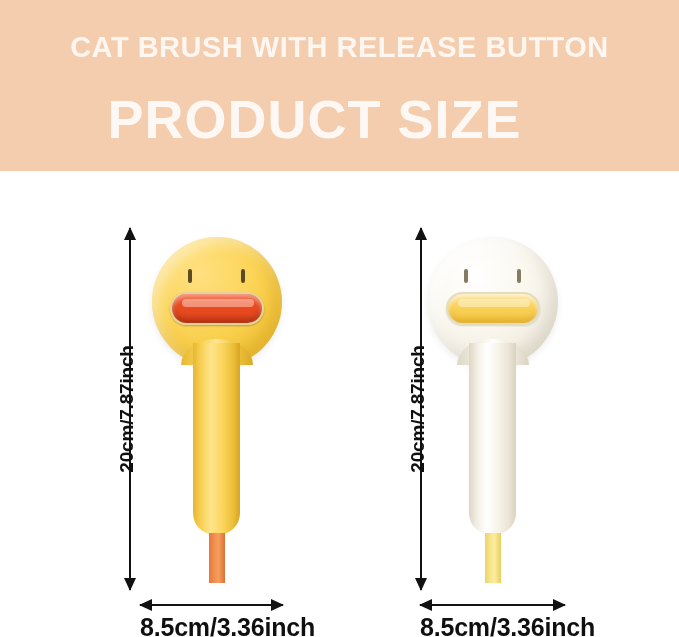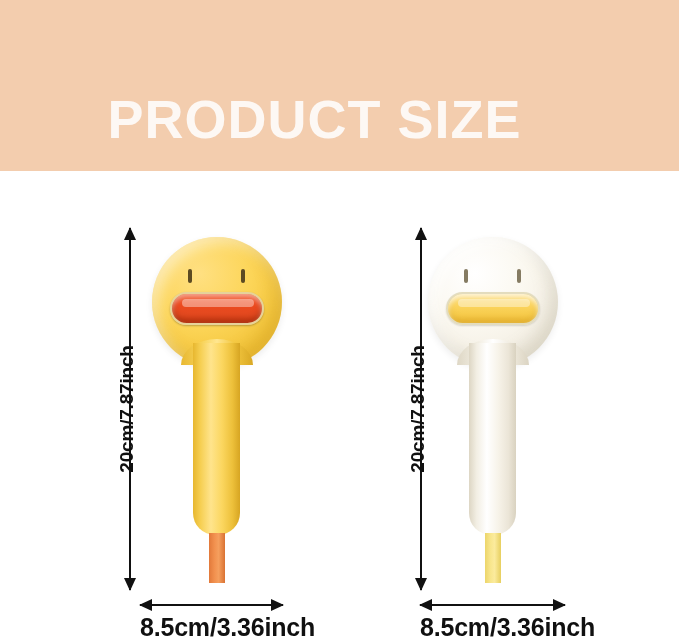--- a/index.html
+++ b/index.html
@@ -246,20 +246,21 @@
   
   #product-left  .v-dim { left: 34px; top: 57px;  height: 362px; }
   #product-right .v-dim { left: 40px; top: 57px;  height: 362px; }
   #product-left  .h-dim { left: 50px; top: 428px; width: 143px; }
   #product-right .h-dim { left: 45px; top: 428px; width: 145px; }
 </style>
 </head>
 <body>
 
 <div id="header-banner">
+  <div id="header-title-line1">CAT BRUSH WITH RELEASE BUTTON</div>
   <div id="header-title-line2">PRODUCT SIZE</div>
 </div>
 
 <div id="product-stage">
 
   <div class="product-group" id="product-left">
 
     <div class="brush-head">
       <div class="eye eye-left"></div>
       <div class="eye eye-right"></div>

